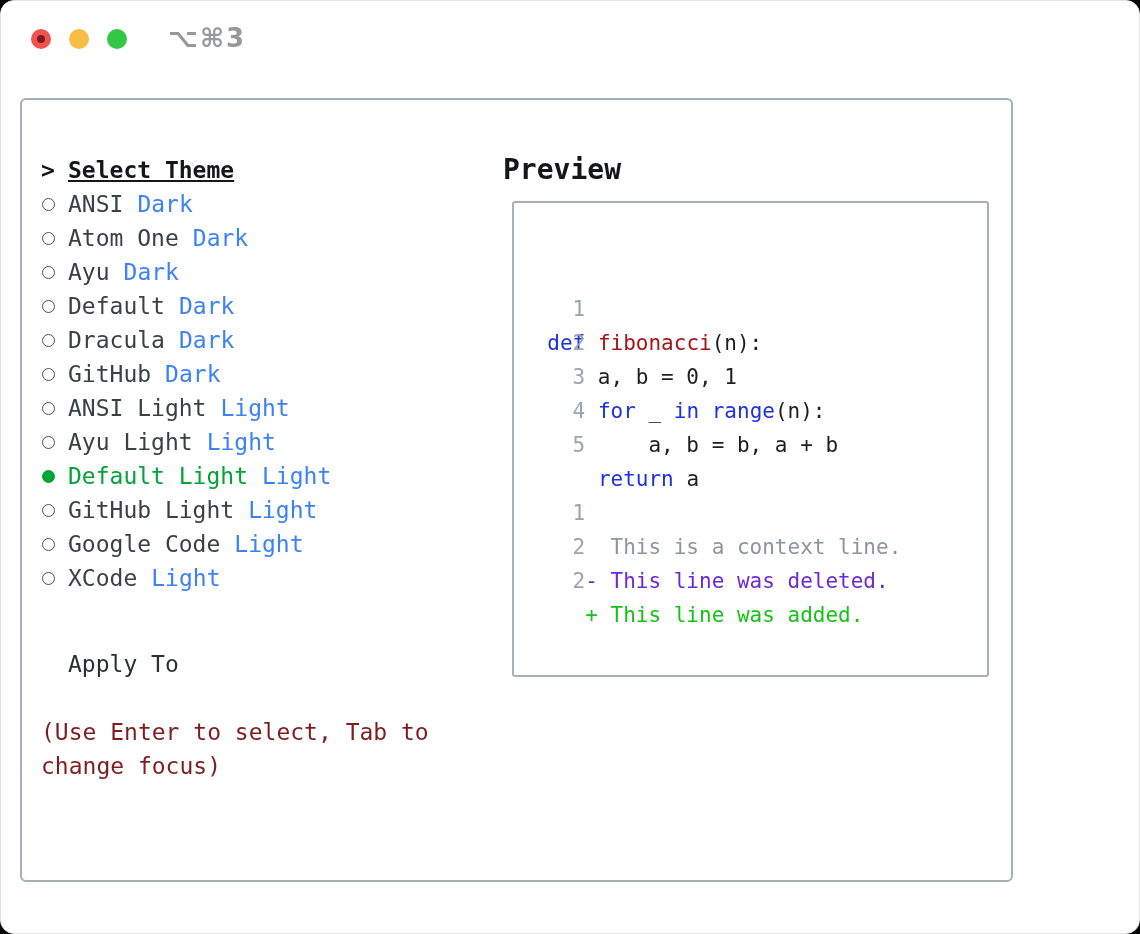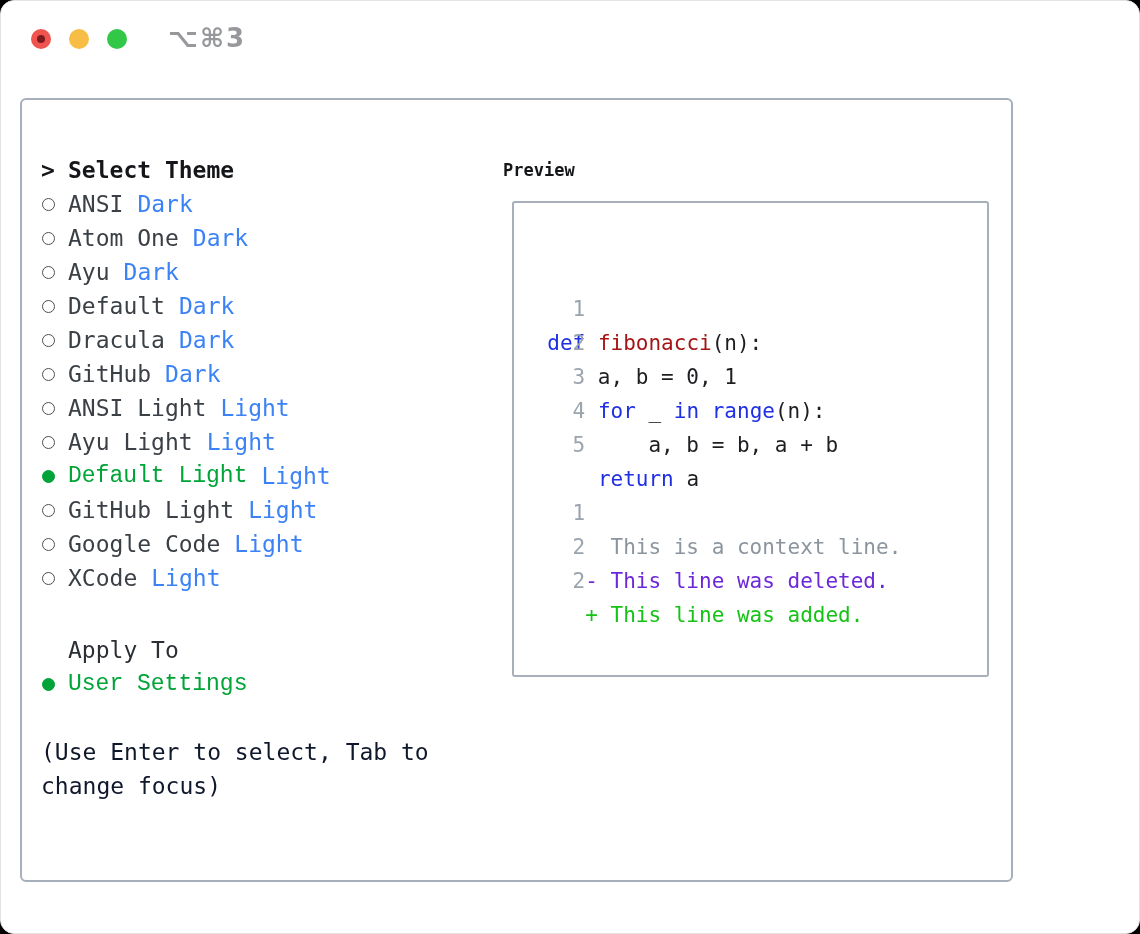--- a/index.html
+++ b/index.html
@@ -38,38 +38,38 @@
     background:#fff;
   }
   
   .left-col{
     position:absolute;left:19px;top:53px;
     font-size:23px;line-height:34px;color:#3b4046;
   }
   .row{display:flex;align-items:center;height:34px;}
   .icon-col{width:27px;flex:none;display:flex;align-items:center;}
   .prompt-arrow{font-weight:700;color:#141619;}
-  .hdr{font-weight:700;color:#141619;}
+  .hdr{font-weight:700;color:#141619;text-decoration:underline;}
   .radio{
     width:13px;height:13px;border-radius:50%;
     border:1.5px solid #4b5055;box-sizing:border-box;
     display:inline-block;margin-left:1px;
   }
   .option.selected .radio{background:#00a437;border-color:#00a437;}
-  .option.selected .opt-name{color:#00a437;font-family:Liberation Mono, monospace;}
+  .option.selected .opt-name{color:#00a437;}
   .opt-name{white-space:pre;}
   .opt-tag{color:#3b82f6;margin-left:14px;white-space:pre;}
   .sub-hdr{color:#2b2f34;}
-  .apply-block{margin-top:38px;}
-  .hint{margin-top:34px;color:#0f172a;}
+  .apply-block{margin-top:52px;}
+  .hint{margin-top:34px;color:#7f1d1d;}
   .hint div{height:34px;white-space:pre;}
   
   .preview-title{
     position:absolute;left:481px;top:53px;
-    font-size:17px;line-height:34px;font-weight:700;color:#141619;
+    font-size:28px;line-height:34px;font-weight:700;color:#141619;
   }
   .preview-box{
     position:absolute;left:490px;top:101px;width:477px;height:476px;
     border:2px solid #a6afba;border-radius:3px;box-sizing:border-box;
     padding:55px 0 0 8px;overflow:hidden;
   }
   .pline{
     height:34px;line-height:34px;font-size:21px;white-space:pre;
   }
   .gutter{display:inline-block;width:38px;color:#9aa4ae;}
@@ -189,27 +189,20 @@
     <span class="opt-tag">Light</span>
   </div>
         </div>
 
       <div class="apply-block">
         <div class="row">
           <span class="icon-col"></span>
           <span class="sub-hdr">Apply To</span>
         </div>
         <div id="apply-options">
-            <div class="row option selected">
-    <span class="icon-col">
-                <span class="radio"></span>
-              </span>
-    <span class="opt-name">User Settings</span>
-
-  </div>
           </div>
       </div>
 
       <div class="hint" id="hint">
           <div>(Use Enter to select, Tab to</div>
           <div>change focus)</div>
         </div>
 
     </div>
 

